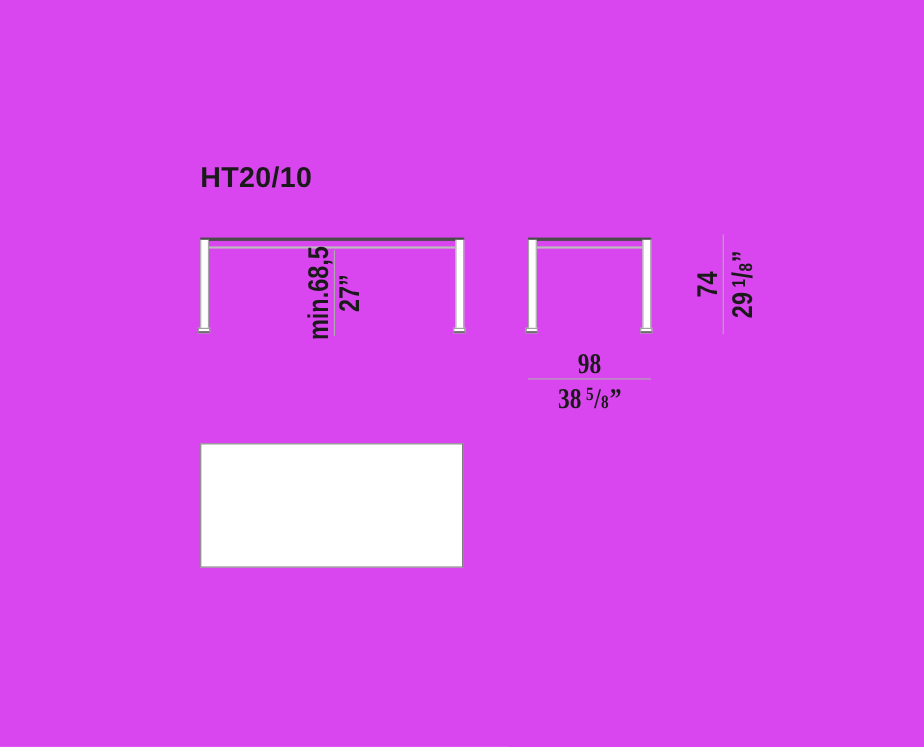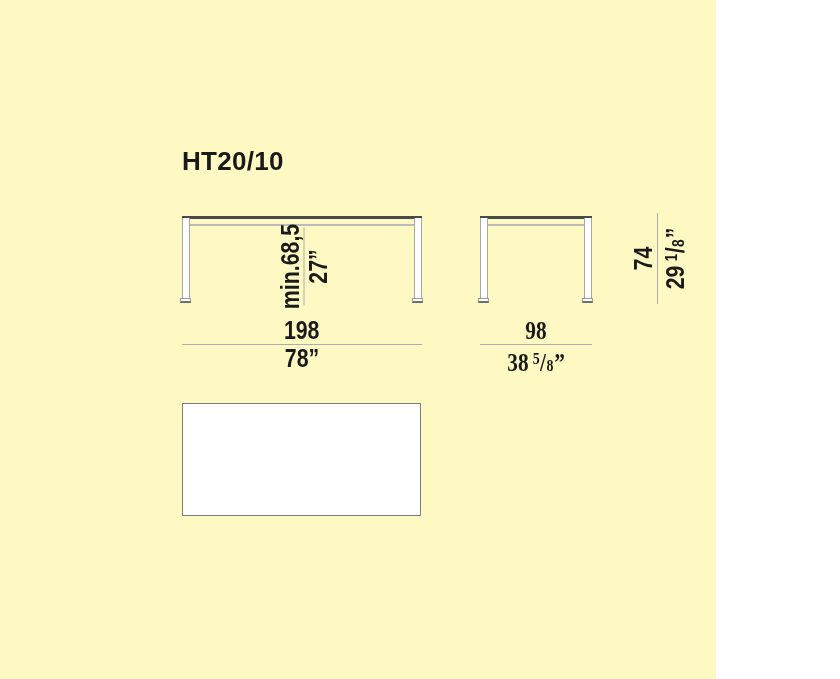--- a/index.html
+++ b/index.html
@@ -3,23 +3,23 @@
 <meta charset="utf-8">
 <style>
   html, body {
     margin: 0;
     padding: 0;
     background: #ffffff;
     font-family: "Liberation Sans", sans-serif;
   }
   .canvas {
     position: relative;
-    width: 716px;
+    width: 840px;
     height: 679px;
-    background: #fef9c3;
+    background: #d946ef;
     overflow: hidden;
     color: #1a1a1a;
   }
   .title {
     position: absolute;
     left: 182px;
     top: 146px;
     font-size: 26px;
     font-weight: bold;
     letter-spacing: 0.3px;
@@ -115,29 +115,20 @@
   <div class="dim rotated dim-clearance">
     <span class="dim-text">
       <span class="sx">min.68,5</span>
     </span>
     <div class="dim-line"></div>
     <span class="dim-text">
       <span class="sx">27”</span>
     </span>
   </div>
 
-  <div class="dim dim-front-width">
-    <span class="dim-text">
-      <span class="sx">198</span>
-    </span>
-    <div class="dim-line"></div>
-    <span class="dim-text">
-      <span class="sx">78”</span>
-    </span>
-  </div>
 
   <div class="line tabletop" style="left:480px; top:216px; width:112px;"></div>
   <div class="line apron" style="left:488px; top:224px; width:96px;"></div>
   <div class="leg" style="left:480px;"></div>
   <div class="foot" style="left:478px;"></div>
   <div class="leg" style="left:584px;"></div>
   <div class="foot" style="left:582px;"></div>
 
   <div class="dim dim-side-depth">
     <span class="dim-text">

